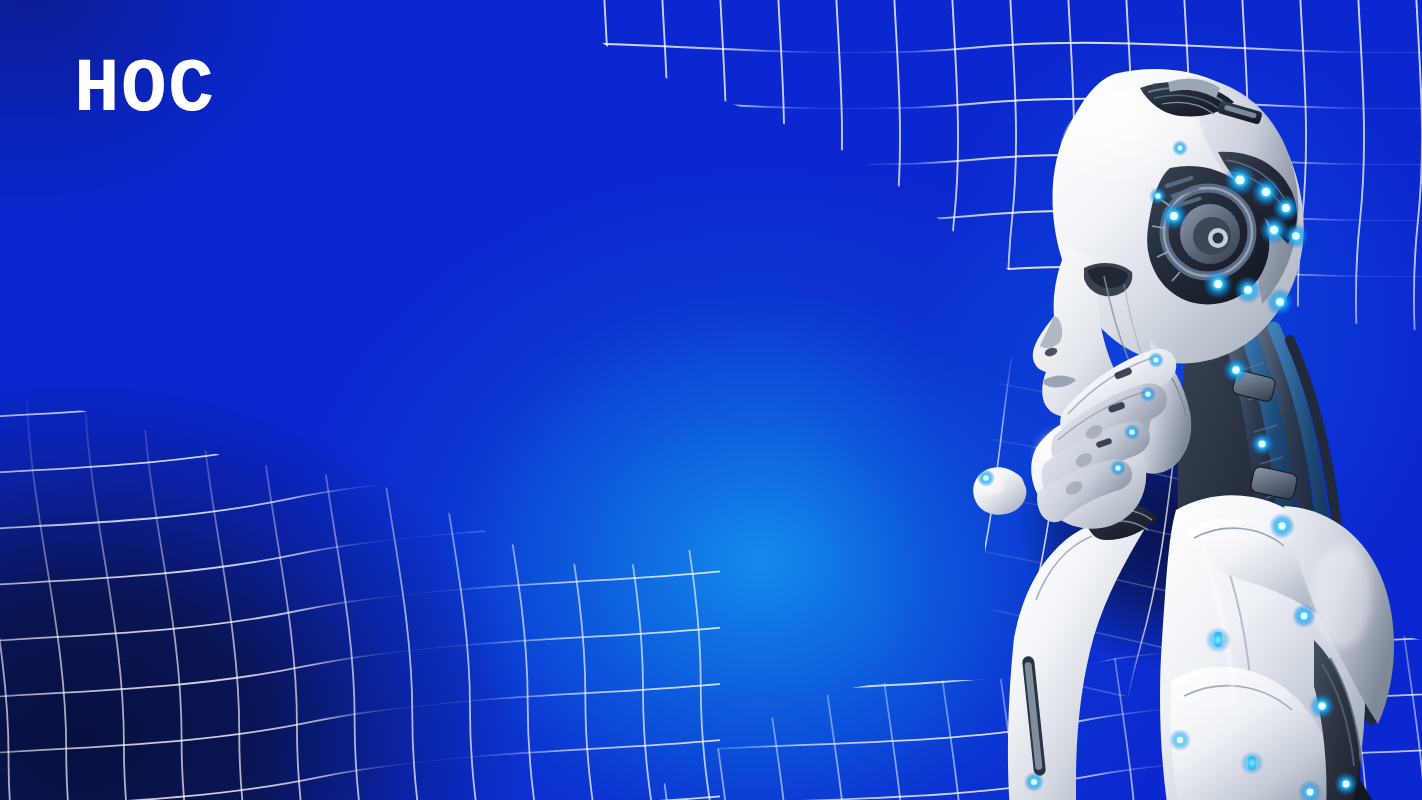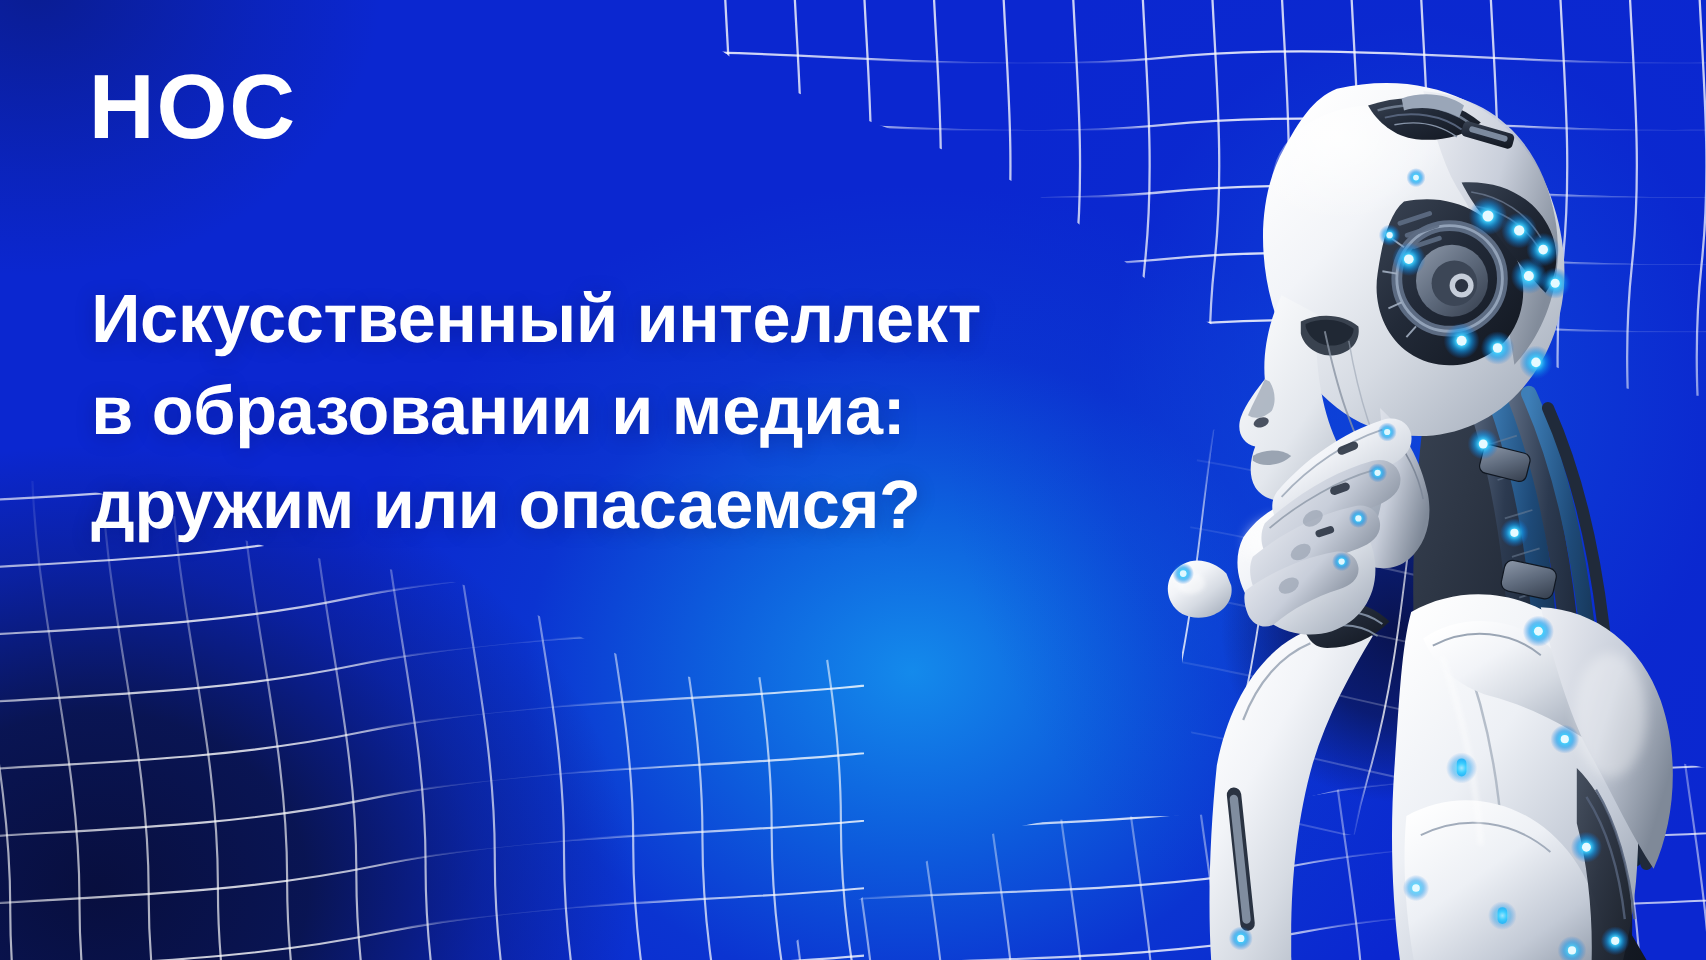--- a/index.html
+++ b/index.html
@@ -6,21 +6,21 @@
   html, body {
     margin: 0;
     padding: 0;
     background: #000;
   }
   .stage {
     position: relative;
     width: 1422px;
     height: 800px;
     overflow: hidden;
-    font-family: Liberation Sans, sans-serif;
+    font-family: Liberation Mono, monospace;
     background: #0B27D0;
     isolation: isolate;
   }
 
   
   .bg-base {
     position: absolute;
     inset: 0;
     background: #0B27D0;
   }
@@ -570,19 +570,14 @@
             <circle cx="68" cy="438" r="2.8" fill="#DFF7FF"></circle>
           <circle cx="116" cy="742" r="10" fill="url(#ledGlow)"></circle>
             <circle cx="116" cy="742" r="3" fill="#DFF7FF"></circle>
         </g>
       </g>
     </svg>
   </div>
 
   <div class="logo">НОС</div>
 
-  <h1 class="headline">
-    <span class="ln">Искусственный интеллект</span>
-    <span class="ln">в образовании и медиа:</span>
-    <span class="ln">дружим или опасаемся?</span>
-  </h1>
 
 </div>
 
 </body></html>

